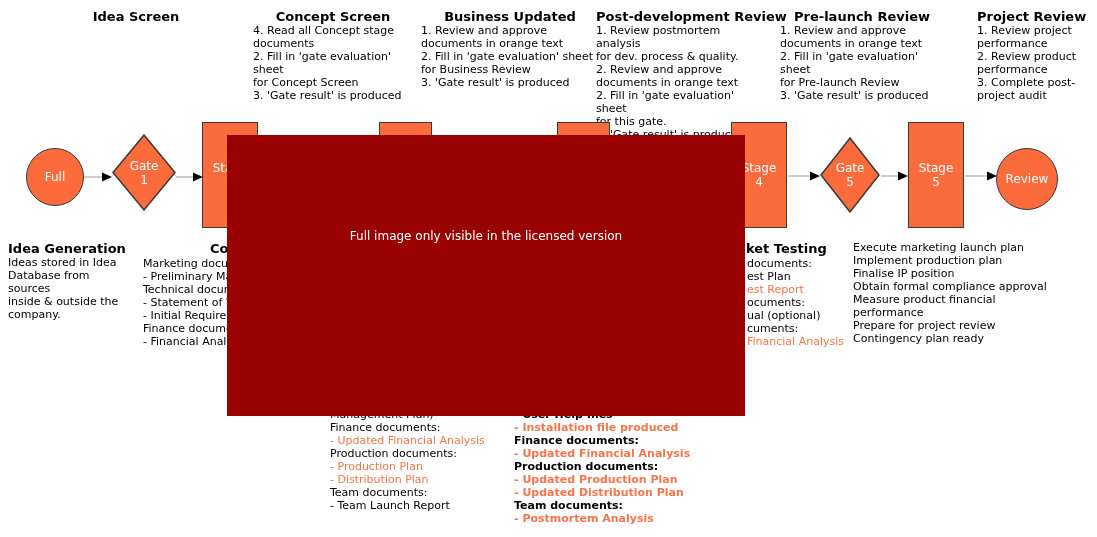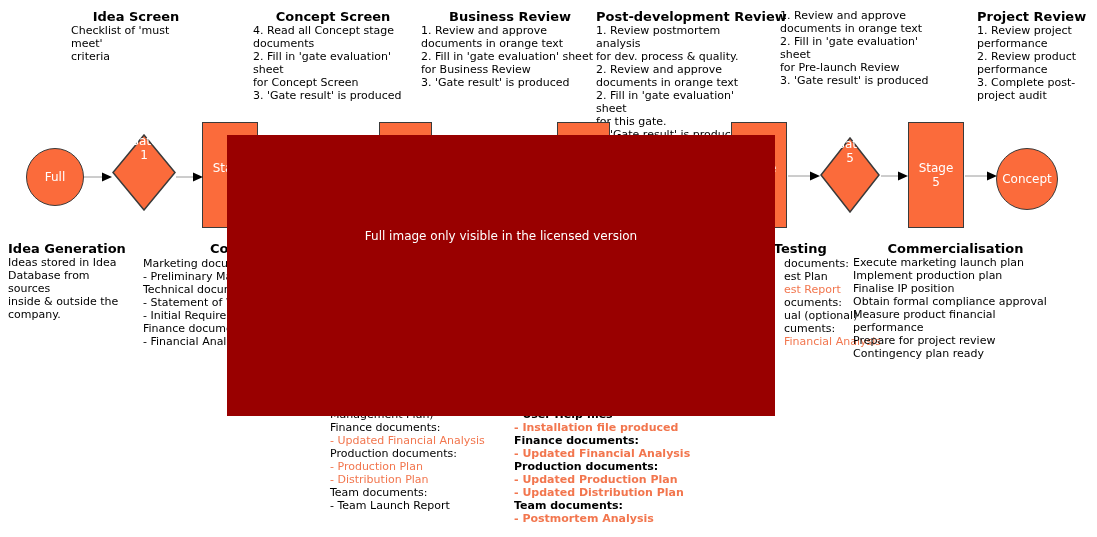--- a/index.html
+++ b/index.html
@@ -12,65 +12,64 @@
   .abs{position:absolute;}
   .col-header{font-weight:bold;font-size:13px;line-height:15px;text-align:center;white-space:nowrap;}
   .col-body{font-size:11px;line-height:13px;white-space:pre-line;text-align:left;}
   .frag-header{font-weight:bold;font-size:13px;line-height:15px;white-space:nowrap;}
   .doclist .line{font-size:11px;line-height:13px;white-space:nowrap;}
   .doclist .line.orange{color:var(--orange_text);}
   .shape{box-sizing:border-box;display:flex;align-items:center;justify-content:center;
          color:#fff;font-size:12px;line-height:14px;text-align:center;white-space:pre-line;}
   .rect{background:var(--shape_fill);border:1.5px solid var(--shape_border);}
   .circle{background:var(--shape_fill);border:1.5px solid var(--shape_border);border-radius:50%;}
-  .diamond-wrap{display:flex;justify-content:center;}
+  .diamond-wrap{display:flex;align-items:center;justify-content:center;}
   .diamond-wrap svg{position:absolute;left:0;top:0;}
   .diamond-label{position:relative;color:#fff;font-size:12px;line-height:14px;text-align:center;white-space:pre-line;}
   #watermark{background:var(--overlay_bg);z-index:10;}
   #watermark .wm-text{position:absolute;left:0;right:0;top:94px;text-align:center;
       color:var(--overlay_text);font-size:12px;white-space:nowrap;}
   #arrow-layer{z-index:1;pointer-events:none;}
 </style>
 </head>
 <body>
 
 <div id="canvas">
 
   <div class="abs" style="left:71px;top:9px;width:130px;">
     <div class="col-header">Idea Screen</div>
-    <div class="col-body">Checklist of 'must meet'
-criteria</div>
   </div>
   <div class="abs" style="left:253px;top:9px;width:160px;">
     <div class="col-header">Concept Screen</div>
     <div class="col-body">4. Read all Concept stage
 documents
 2. Fill in 'gate evaluation' sheet
 for Concept Screen
 3. 'Gate result' is produced</div>
   </div>
   <div class="abs" style="left:421px;top:9px;width:178px;">
-    <div class="col-header">Business Review</div>
+    <div class="col-header">Business Updated</div>
     <div class="col-body">1. Review and approve
 documents in orange text
 2. Fill in 'gate evaluation' sheet
 for Business Review
 3. 'Gate result' is produced</div>
   </div>
   <div class="abs" style="left:596px;top:9px;width:170px;">
     <div class="col-header">Post-development Review</div>
     <div class="col-body">1. Review postmortem analysis
 for dev. process &amp; quality.
 2. Review and approve
 documents in orange text
 2. Fill in 'gate evaluation' sheet
 for this gate.
 3. 'Gate result' is produced</div>
   </div>
   <div class="abs" style="left:780px;top:9px;width:164px;">
+    <div class="col-header">Pre-launch Review</div>
     <div class="col-body">1. Review and approve
 documents in orange text
 2. Fill in 'gate evaluation' sheet
 for Pre-launch Review
 3. 'Gate result' is produced</div>
   </div>
   <div class="abs" style="left:977px;top:9px;width:104px;">
     <div class="col-header">Project Review</div>
     <div class="col-body">1. Review project
 performance
@@ -133,21 +132,21 @@
     <div class="diamond-label">Gate
 5</div>
   </div>
 
   <div class="abs shape rect" style="left:908px;top:122px;width:56px;height:106px;">
     <span>Stage
 5</span>
   </div>
 
   <div class="abs shape circle" style="left:996px;top:148px;width:62px;height:62px;">
-    <span>Concept</span>
+    <span>Review</span>
   </div>
 
   <div class="abs" style="left:8px;top:241px;width:116px;">
     <div class="col-header">Idea Generation</div>
     <div class="col-body">Ideas stored in Idea
 Database from sources
 inside &amp; outside the
 company.</div>
   </div>
 
@@ -179,38 +178,37 @@
       <div class="line ">Finance documents:</div>
       <div class="line orange">- Updated Financial Analysis</div>
       <div class="line ">Production documents:</div>
       <div class="line orange">- Updated Production Plan</div>
       <div class="line orange">- Updated Distribution Plan</div>
       <div class="line ">Team documents:</div>
       <div class="line orange">- Postmortem Analysis</div>
     </div>
 
   <div class="abs frag-header" style="left:746px;top:241px;">ket Testing</div>
-  <div class="abs doclist" style="left:747px;top:257px;margin-left:37px;">
+  <div class="abs doclist" style="left:747px;top:257px;">
       <div class="line ">documents:</div>
       <div class="line ">est Plan</div>
       <div class="line orange">est Report</div>
       <div class="line ">ocuments:</div>
       <div class="line ">ual (optional)</div>
       <div class="line ">cuments:</div>
       <div class="line orange">Financial Analysis</div>
     </div>
 
   <div class="abs" style="left:853px;top:241px;width:205px;">
-    <div class="col-header">Commercialisation</div>
     <div class="col-body">Execute marketing launch plan
 Implement production plan
 Finalise IP position
 Obtain formal compliance approval
 Measure product financial performance
 Prepare for project review
 Contingency plan ready</div>
   </div>
 
-  <div id="watermark" class="abs" style="left:227px;top:135px;width:518px;height:281px;padding-left:30px;">
+  <div id="watermark" class="abs" style="left:227px;top:135px;width:518px;height:281px;">
     <div class="wm-text">Full image only visible in the licensed version</div>
   </div>
 
 </div>
 
 </body></html>

